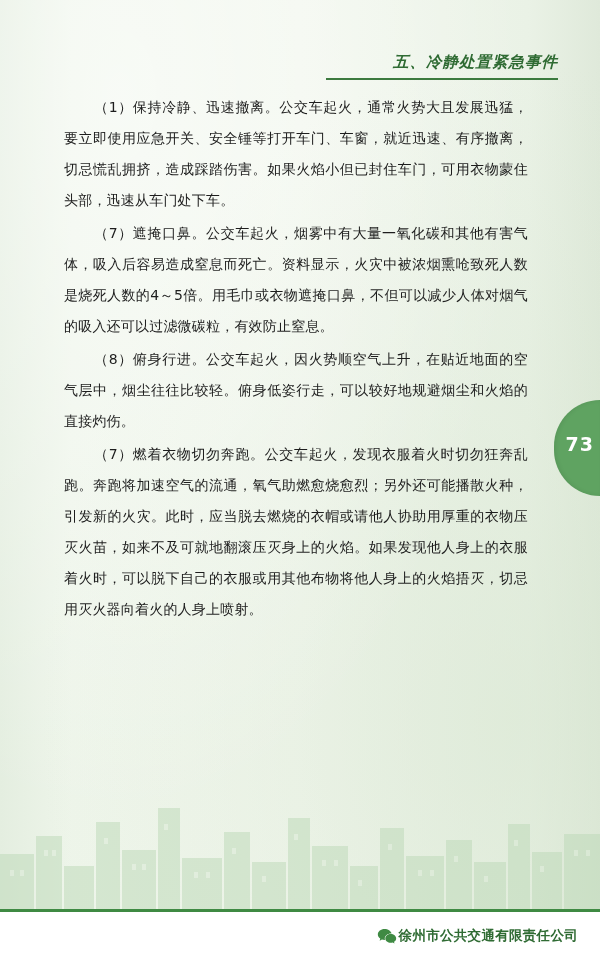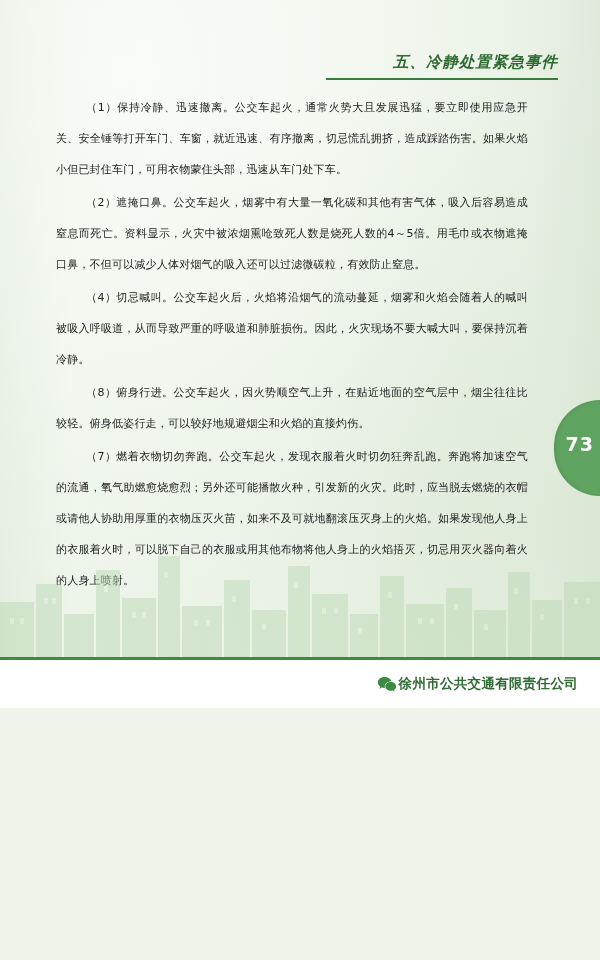--- a/index.html
+++ b/index.html
@@ -9,21 +9,21 @@
   body {
     width: 600px;
     height: 960px;
     font-family: "DejaVu Sans", "Liberation Sans", sans-serif;
     background: #eef4ea;
     overflow: hidden;
   }
   .page {
     position: relative;
     width: 600px;
-    height: 708px;
+    height: 960px;
     background:
       linear-gradient(90deg, #e4eee0 0%, #eef5ea 12%, #f2f7ee 50%, #eaf2e6 88%, #dfe9da 100%);
     overflow: hidden;
   }
   
   .page::before {
     content: "";
     position: absolute;
     inset: 0;
     background:
@@ -57,25 +57,25 @@
 
   
   .content {
     position: absolute;
     top: 92px;
     left: 52px;
     width: 476px;
     color: #1d1d1d;
   }
   .para {
-    font-size: 11px;
+    font-size: 14px;
     line-height: 31px;
     text-align: justify;
     text-justify: inter-ideograph;
-    margin: 0 0 2px 4px;
+    margin: 0 0 2px 12px;
     text-indent: 30px;
     letter-spacing: 0.2px;
   }
 
   
   .page-number-badge {
     position: absolute;
     right: 0;
     top: 400px;
     width: 46px;
@@ -152,22 +152,21 @@
   <div class="header">
     <div class="header-title">五、冷静处置紧急事件</div>
     <div class="header-rule"></div>
   </div>
 
   <div class="page-number-badge"></div>
   <div class="page-number">73</div>
 
   <div class="content">
     <p class="para">（1）保持冷静、迅速撤离。公交车起火，通常火势大且发展迅猛，要立即使用应急开关、安全锤等打开车门、车窗，就近迅速、有序撤离，切忌慌乱拥挤，造成踩踏伤害。如果火焰小但已封住车门，可用衣物蒙住头部，迅速从车门处下车。</p>
-    <p class="para">（2）遮掩口鼻。公交车起火，烟雾中有大量一氧化碳和其他有害气体，吸入后容易造成窒息而死亡。资料显示，火灾中被浓烟熏呛致死人数是烧死人数的4～5倍。用毛巾或衣物遮掩口鼻，不但可以减少人体对烟气的吸入还可以过滤微碳粒，有效防止窒息。</p>
-    <p class="para">（4）切忌喊叫。公交车起火后，火焰将沿烟气的流动蔓延，烟雾和火焰会随着人的喊叫被吸入呼吸道，从而导致严重的呼吸道和肺脏损伤。因此，火灾现场不要大喊大叫，要保持沉着冷静。</p>
+    <p class="para">（7）遮掩口鼻。公交车起火，烟雾中有大量一氧化碳和其他有害气体，吸入后容易造成窒息而死亡。资料显示，火灾中被浓烟熏呛致死人数是烧死人数的4～5倍。用毛巾或衣物遮掩口鼻，不但可以减少人体对烟气的吸入还可以过滤微碳粒，有效防止窒息。</p>
     <p class="para">（8）俯身行进。公交车起火，因火势顺空气上升，在贴近地面的空气层中，烟尘往往比较轻。俯身低姿行走，可以较好地规避烟尘和火焰的直接灼伤。</p>
     <p class="para">（7）燃着衣物切勿奔跑。公交车起火，发现衣服着火时切勿狂奔乱跑。奔跑将加速空气的流通，氧气助燃愈烧愈烈；另外还可能播散火种，引发新的火灾。此时，应当脱去燃烧的衣帽或请他人协助用厚重的衣物压灭火苗，如来不及可就地翻滚压灭身上的火焰。如果发现他人身上的衣服着火时，可以脱下自己的衣服或用其他布物将他人身上的火焰捂灭，切忌用灭火器向着火的人身上喷射。</p>
   </div>
 
   <svg class="skyline" viewBox="0 0 600 150" preserveAspectRatio="none">
     <g fill="#bcd9b7">
       <rect x="0" y="92" width="34" height="58"></rect>
       <rect x="36" y="74" width="26" height="76"></rect>
       <rect x="64" y="104" width="30" height="46"></rect>
       <rect x="96" y="60" width="24" height="90"></rect>

